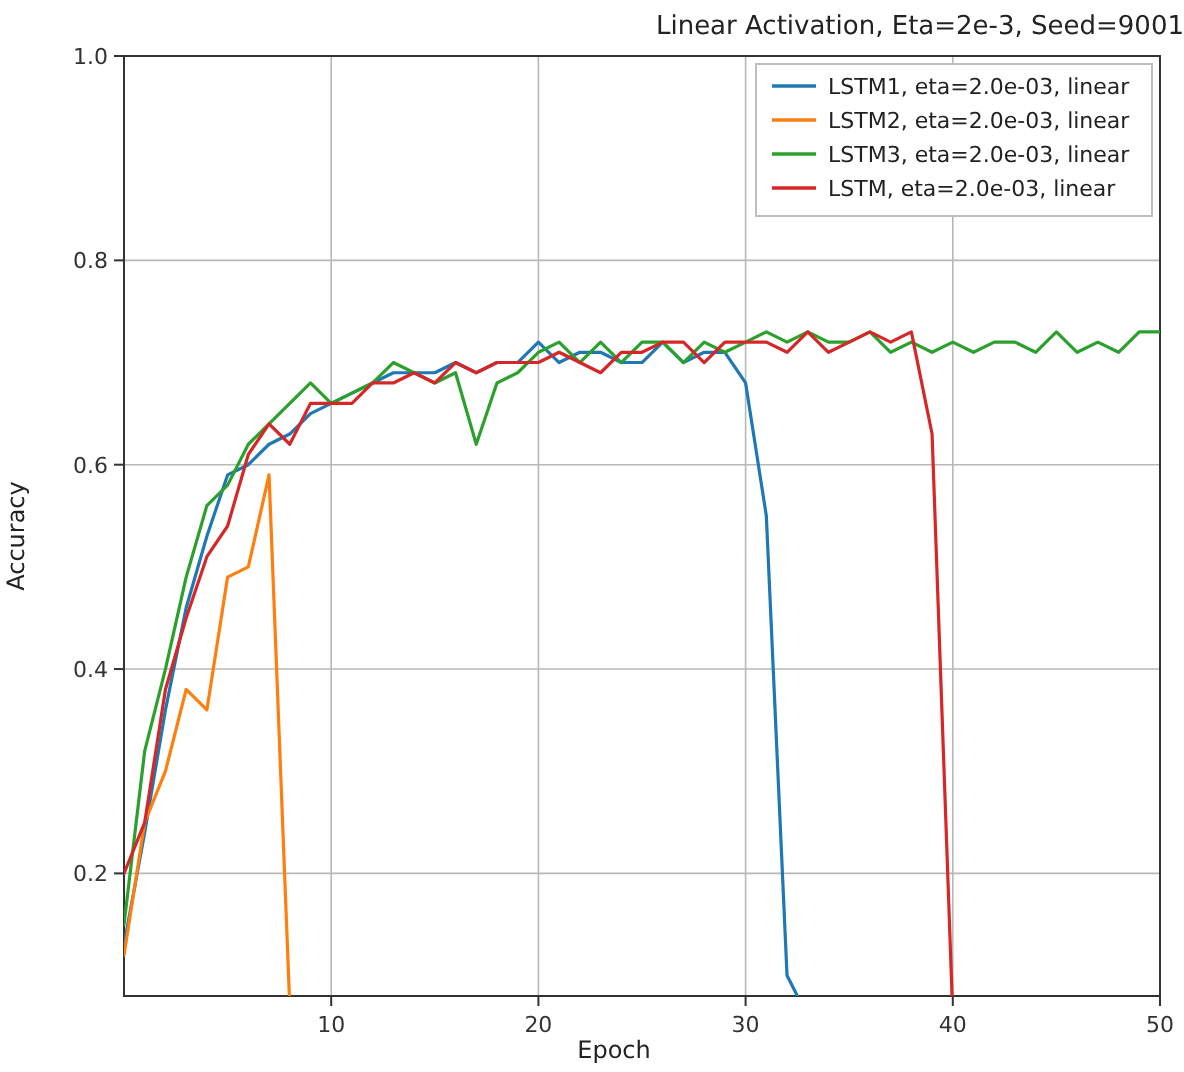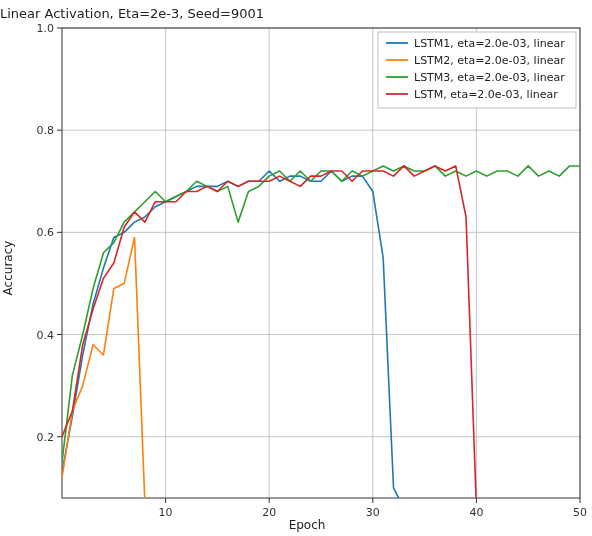--- a/index.html
+++ b/index.html
@@ -15,21 +15,21 @@
   #chart-root {
     position: relative;
     width: 592px;
     height: 536px;
   }
   .title {
     position: absolute;
     left: 0;
     width: 100%;
     top: 6px;
-    text-align: left;
+    text-align: right;
     font-size: 13px;
     color: #222;
   }
   .ylabel {
     position: absolute;
     left: 8px;
     top: 50%;
     transform: translate(-50%, -50%) rotate(-90deg);
     transform-origin: center;
     font-size: 12px;

